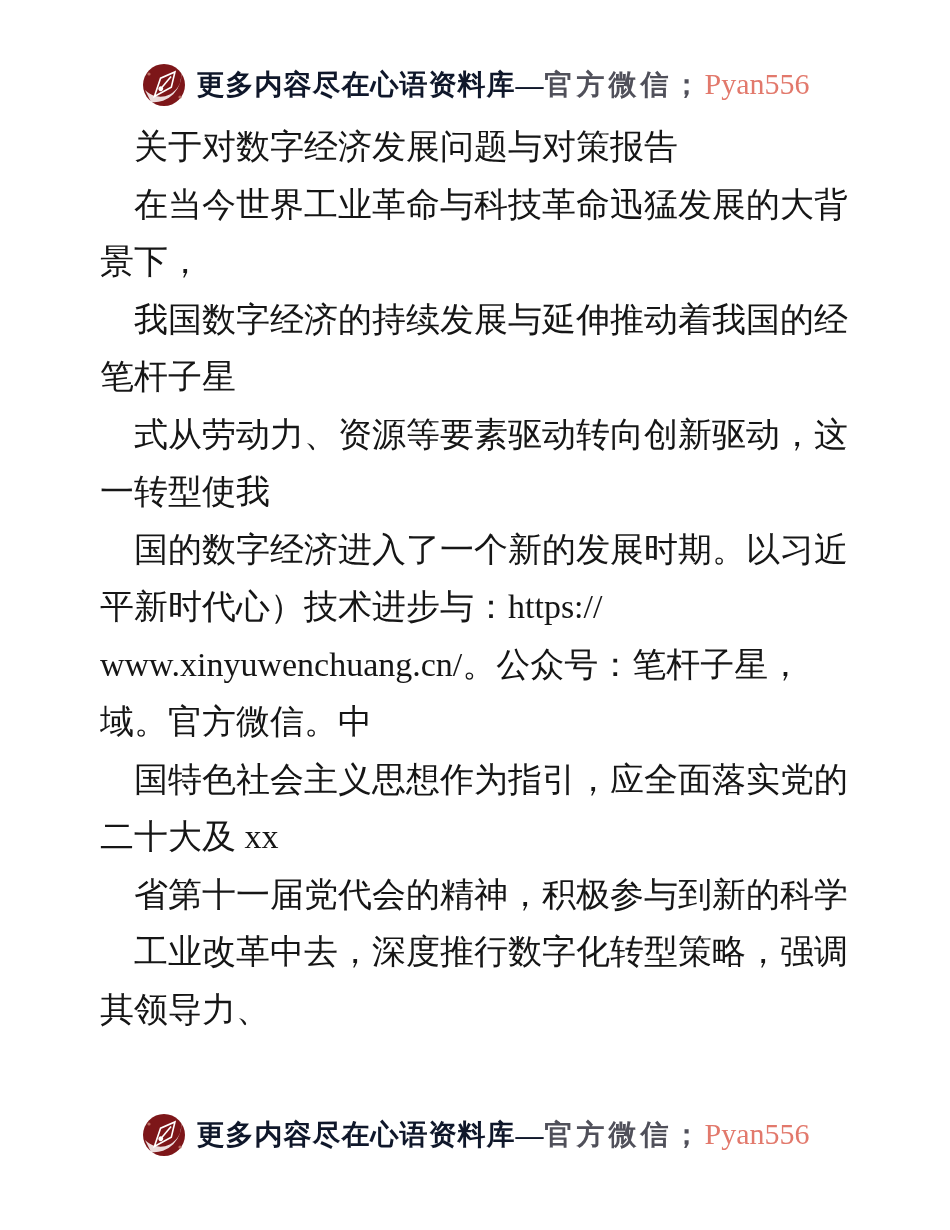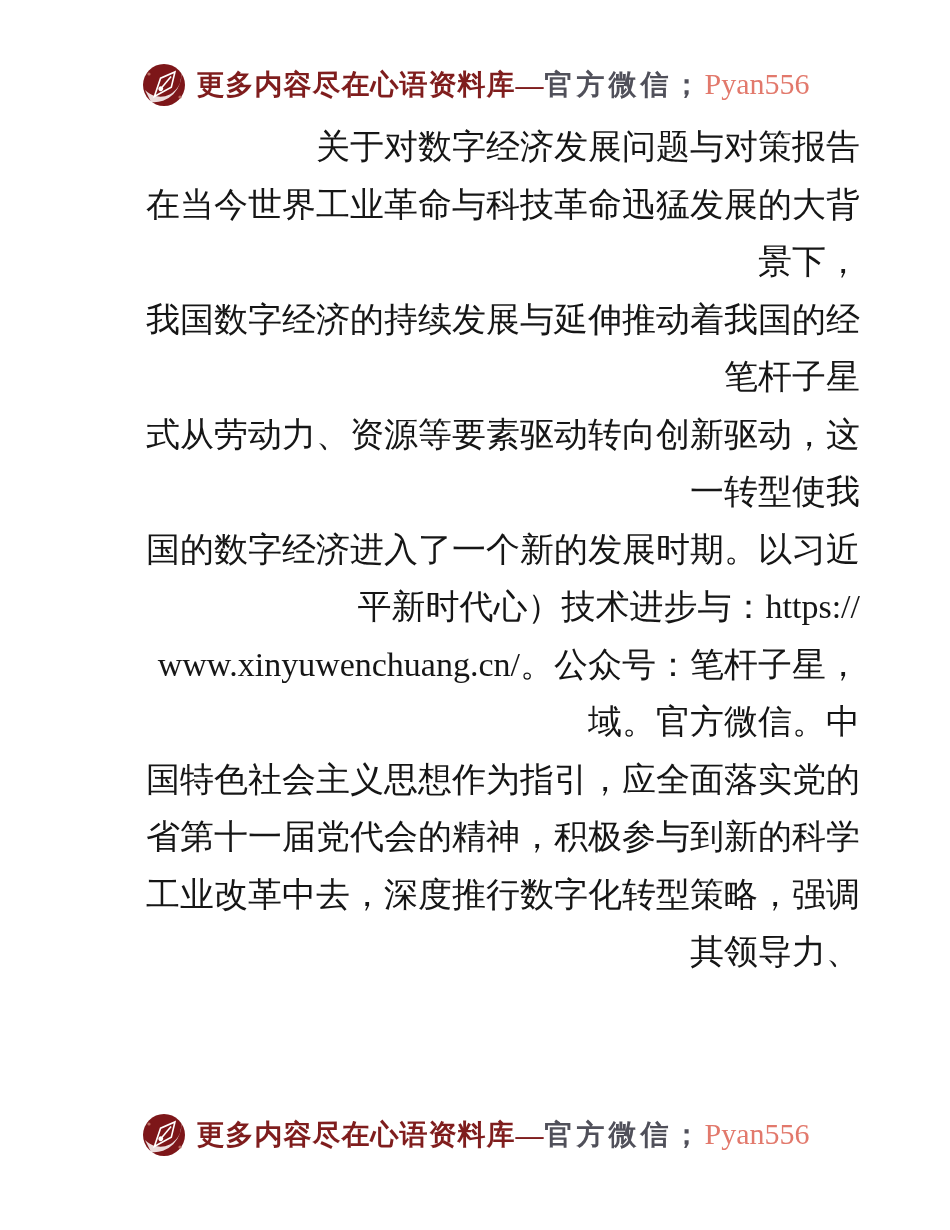--- a/index.html
+++ b/index.html
@@ -32,21 +32,21 @@
     width: 46px;
     height: 46px;
     flex: 0 0 auto;
     display: inline-block;
   }
   .wm-text {
     font-size: 28px;
     letter-spacing: 1px;
   }
   .coral {
-    color: #7f1d1d;
+    color: #0f172a;
     font-weight: bold;
     font-family: "Liberation Serif", "DejaVu Serif", serif;
   }
   .script-gray {
     color: #50505a;
     font-weight: bold;
     letter-spacing: 4px;
     font-family: "DejaVu Serif", serif;
   }
   .wechat-id {
@@ -64,21 +64,20 @@
     width: 760px;
     color: #161616;
   }
   .dline {
     font-size: 34px;
     line-height: 57.5px;
     height: 57.5px;
     white-space: nowrap;
     font-weight: normal;
     margin: 0;
-    text-align: right;
   }
   .indent { padding-left: 34px; }
 </style>
 </head>
 <body>
 
 <div class="page">
 
   <div class="brandbar header">
     <span class="logo">
@@ -105,20 +104,21 @@
     <div class="dline">景下，</div>
     <div class="dline indent">我国数字经济的持续发展与延伸推动着我国的经</div>
     <div class="dline">笔杆子星</div>
     <div class="dline indent">式从劳动力、资源等要素驱动转向创新驱动，这</div>
     <div class="dline">一转型使我</div>
     <div class="dline indent">国的数字经济进入了一个新的发展时期。以习近</div>
     <div class="dline">平新时代心）技术进步与：https://</div>
     <div class="dline">www.xinyuwenchuang.cn/。公众号：笔杆子星，</div>
     <div class="dline">域。官方微信。中</div>
     <div class="dline indent">国特色社会主义思想作为指引，应全面落实党的</div>
+    <div class="dline">二十大及 xx</div>
     <div class="dline indent">省第十一届党代会的精神，积极参与到新的科学</div>
     <div class="dline indent">工业改革中去，深度推行数字化转型策略，强调</div>
     <div class="dline">其领导力、</div>
   </div>
 
   <div class="brandbar footer">
     <span class="logo">
       <svg viewBox="0 0 46 46" width="46" height="46" aria-hidden="true">
         <circle cx="23" cy="23" r="21" fill="#7d1619"></circle>
         <path d="M4 28 A21 21 0 0 0 40 10 A27 27 0 0 1 10 40 Z" fill="#ffffff" opacity="0.85"></path>

